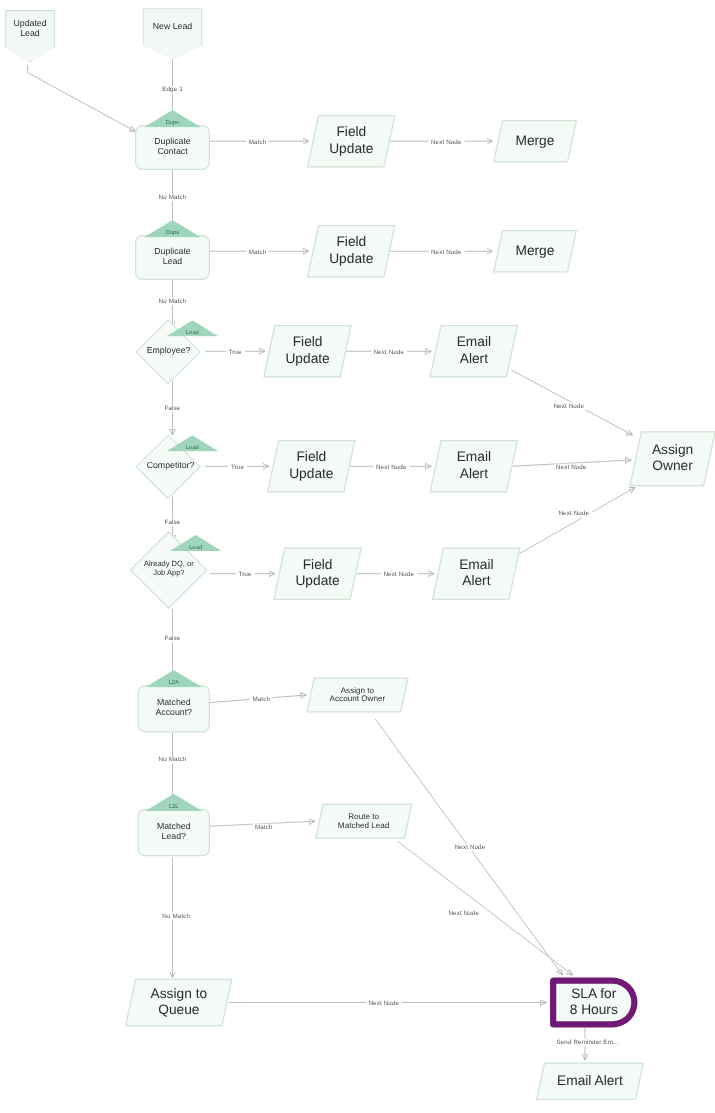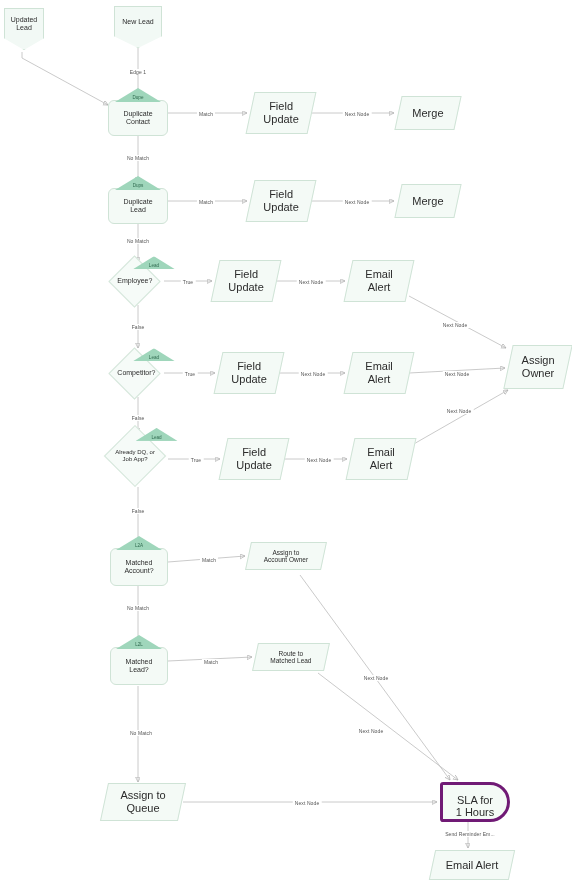--- a/index.html
+++ b/index.html
@@ -62,24 +62,23 @@
     border:1px solid #cfe3d6;
     transform:skewX(-12deg);
     font-size:11px;
   }
   .para > .inner{transform:skewX(12deg);width:100%;text-align:center;}
   .para.small{font-size:6.5px;}
 
   
   .sla{
     background:#f4faf6;
-    border:3px solid #701a75;
+    border:5px solid #701a75;
     border-radius:4px 26px 26px 4px;
     font-size:11px;
-    align-items:flex-end;
   }
 
   .edge-label{
     position:absolute;font-size:5px;color:#555;background:#fff;
     padding:0 2px;white-space:nowrap;transform:translate(-50%,-50%);
     letter-spacing:.1px;
   }
 </style>
 </head>
 <body>
@@ -259,21 +258,21 @@
 
   <div class="node para small" style="left:255px;top:643px;width:72px;height:28px;">
     <div class="inner"><span>Route to</span><br><span>Matched Lead</span></div>
   </div>
 
   <div class="node para" style="left:104px;top:783px;width:78px;height:38px;">
     <div class="inner"><span>Assign to</span><br><span>Queue</span></div>
   </div>
 
   <div class="node sla" style="left:440px;top:782px;width:70px;height:40px;">
-    <div><span>SLA for</span><br><span>1 Hours</span></div>
+    <div><span>SLA for</span><br><span>8 Hours</span></div>
   </div>
 
   <div class="node para" style="left:432px;top:850px;width:80px;height:30px;">
     <div class="inner"><span>Email Alert</span></div>
   </div>
 
   <div class="edge-label" style="left:138px;top:72px;">Edge 1</div>
   <div class="edge-label" style="left:206px;top:114px;">Match</div>
   <div class="edge-label" style="left:357px;top:114px;">Next Node</div>
   <div class="edge-label" style="left:138px;top:158px;">No Match</div>

